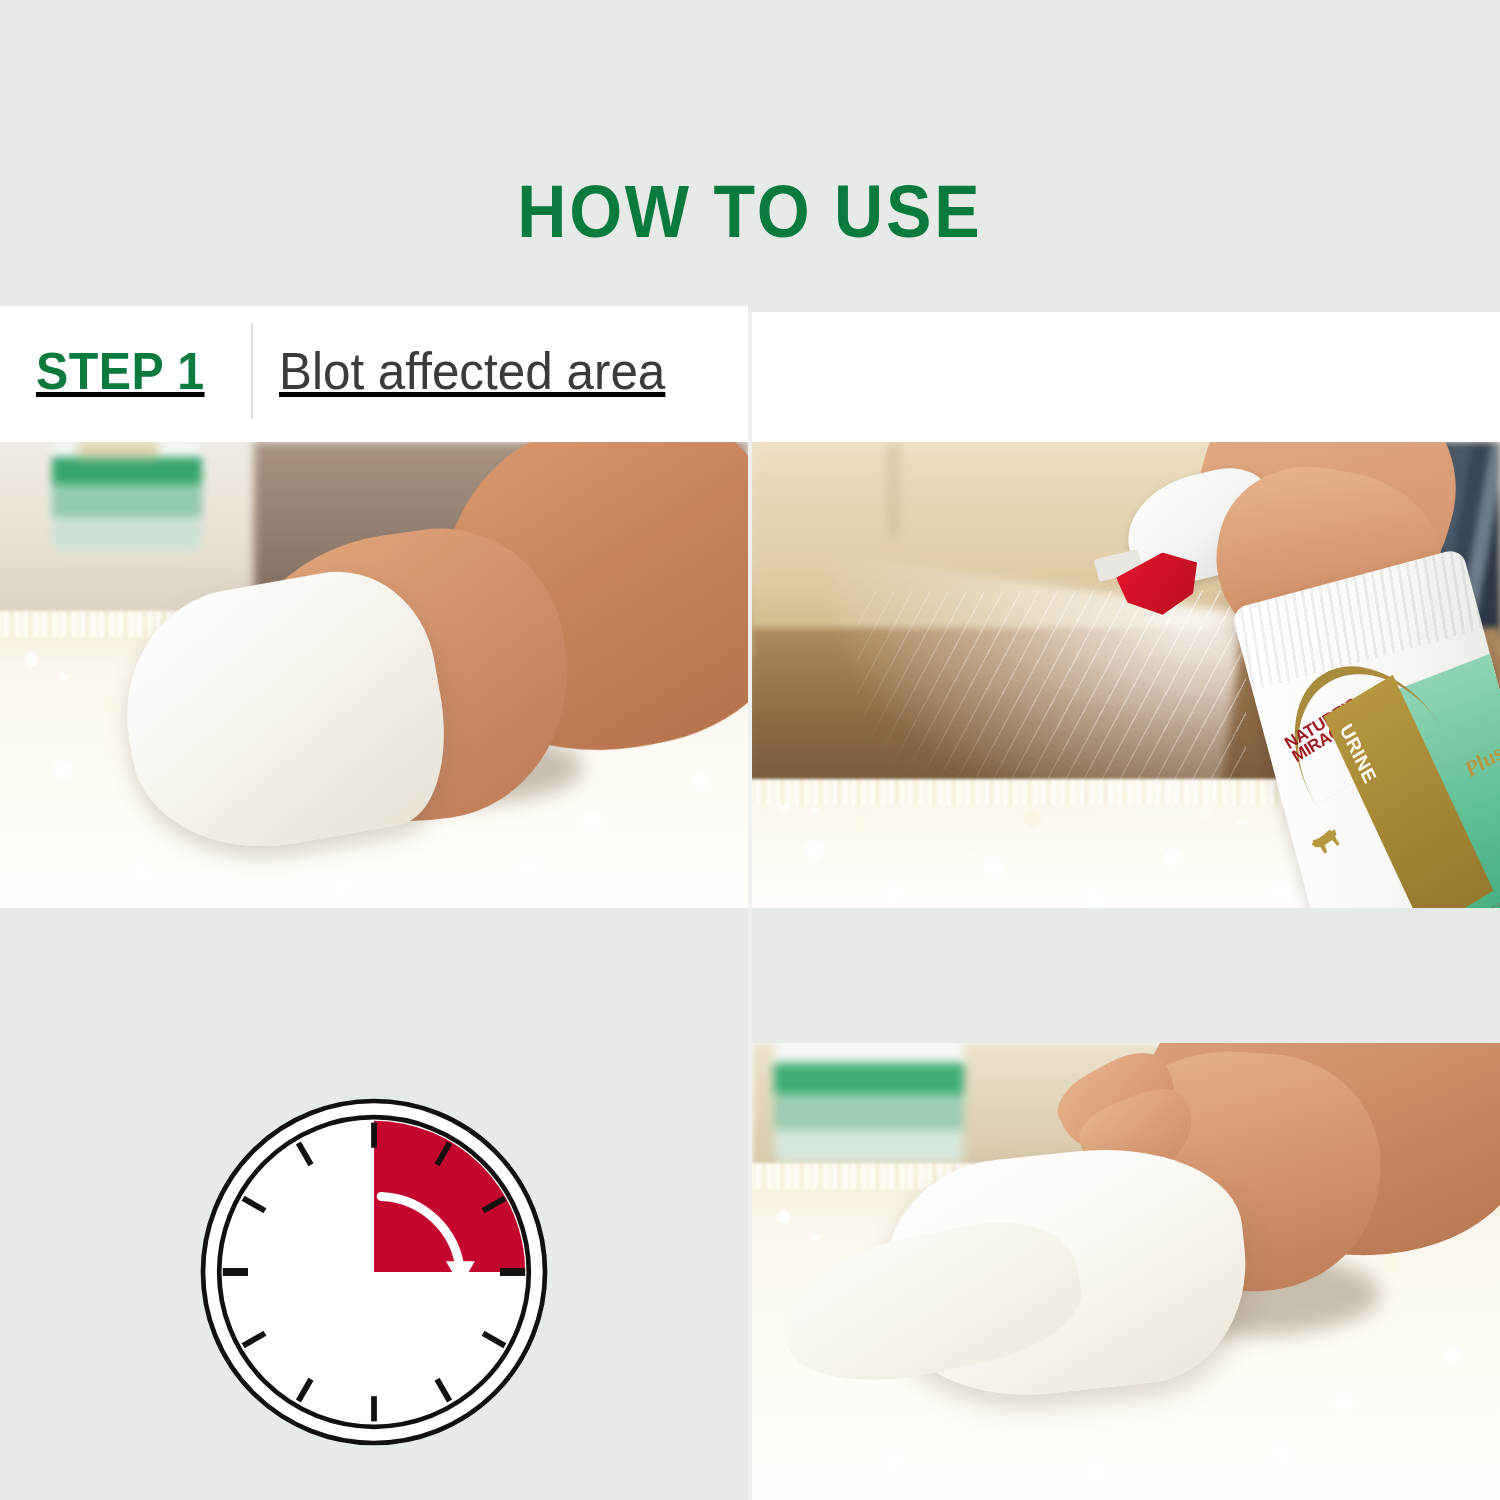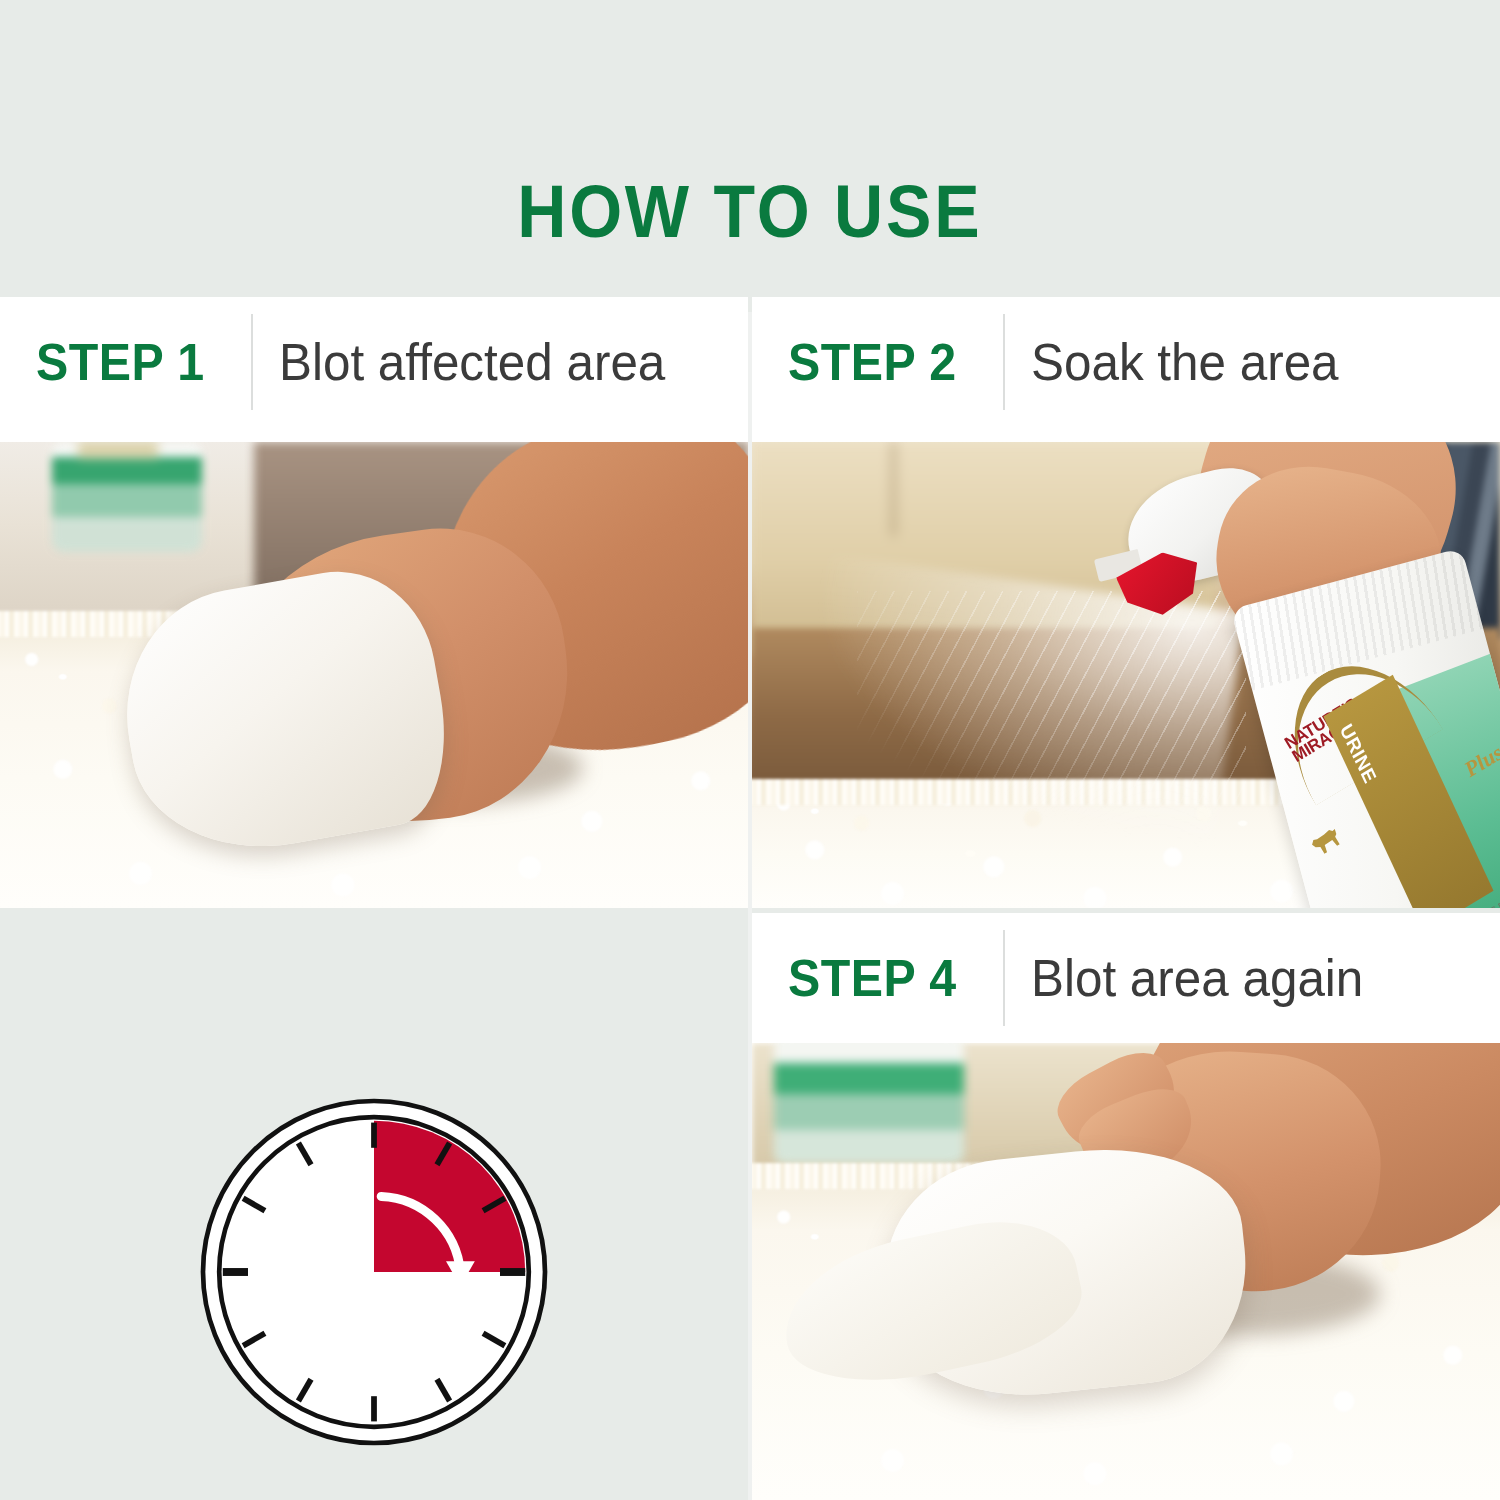--- a/index.html
+++ b/index.html
@@ -60,21 +60,21 @@
     width: 748px;
     height: 130px;
     background: #ffffff;
     display: flex;
     align-items: center;
     box-sizing: border-box;
     padding-left: 36px;
   }
   .label-strip.col-l { left: 0; }
   .label-strip.col-r { left: 752px; }
-  .label-strip.top   { top: 297px; }
+  .label-strip.top   { top: 306px; text-decoration: underline; }
   .label-strip.mid   { top: 913px; }
 
   .step-word {
     font-family: "Liberation Sans Narrow", "Liberation Sans", sans-serif;
     font-weight: 700;
     font-size: 52px;
     color: #0a7a3f;
     letter-spacing: 0.5px;
     transform: scaleX(0.93);
     transform-origin: left center;
@@ -515,25 +515,20 @@
         </div>
         <div class="band-gold">
           <span>URINE</span>
         </div>
         <div class="plus-script">Plus</div>
         <div class="dog-icon"></div>
         <div class="claims">URINE ENZYMATIC PLUS BENEFITS</div>
       </div>
     </div>
   </div>
-  <div class="label-strip col-r top">
-    <div class="step-word">STEP 2</div>
-    <div class="divider"></div>
-    <div class="step-desc">Soak the area</div>
-  </div>
 
   <div class="clock-panel">
     <div class="clock-wrap">
       <svg viewBox="0 0 200 200" width="360" height="360">
 
         <circle cx="100" cy="100" r="95" fill="#ffffff" stroke="#111111" stroke-width="2.6"></circle>
         <circle cx="100" cy="100" r="86" fill="#ffffff" stroke="#111111" stroke-width="2.6"></circle>
 
         <path d="M100,100 L100,16 A84,84 0 0 1 184,100 Z" fill="#c4062f"></path>
 
@@ -568,19 +563,14 @@
       <div class="shadow-blob" style="left:48%; top:46%; width:36%; height:18%;"></div>
       <div class="arm4"></div>
       <div class="hand4">
         <div class="finger" style="left:-14%; top:8%; width:42%; height:36%; transform:rotate(-32deg);"></div>
         <div class="finger" style="left:-6%; top:22%; width:40%; height:32%; transform:rotate(-26deg);"></div>
       </div>
       <div class="cloth4"></div>
       <div class="cloth4b"></div>
     </div>
   </div>
-  <div class="label-strip col-r mid">
-    <div class="step-word">STEP 4</div>
-    <div class="divider"></div>
-    <div class="step-desc">Blot area again</div>
-  </div>
 
 </div>
 
 </body></html>

